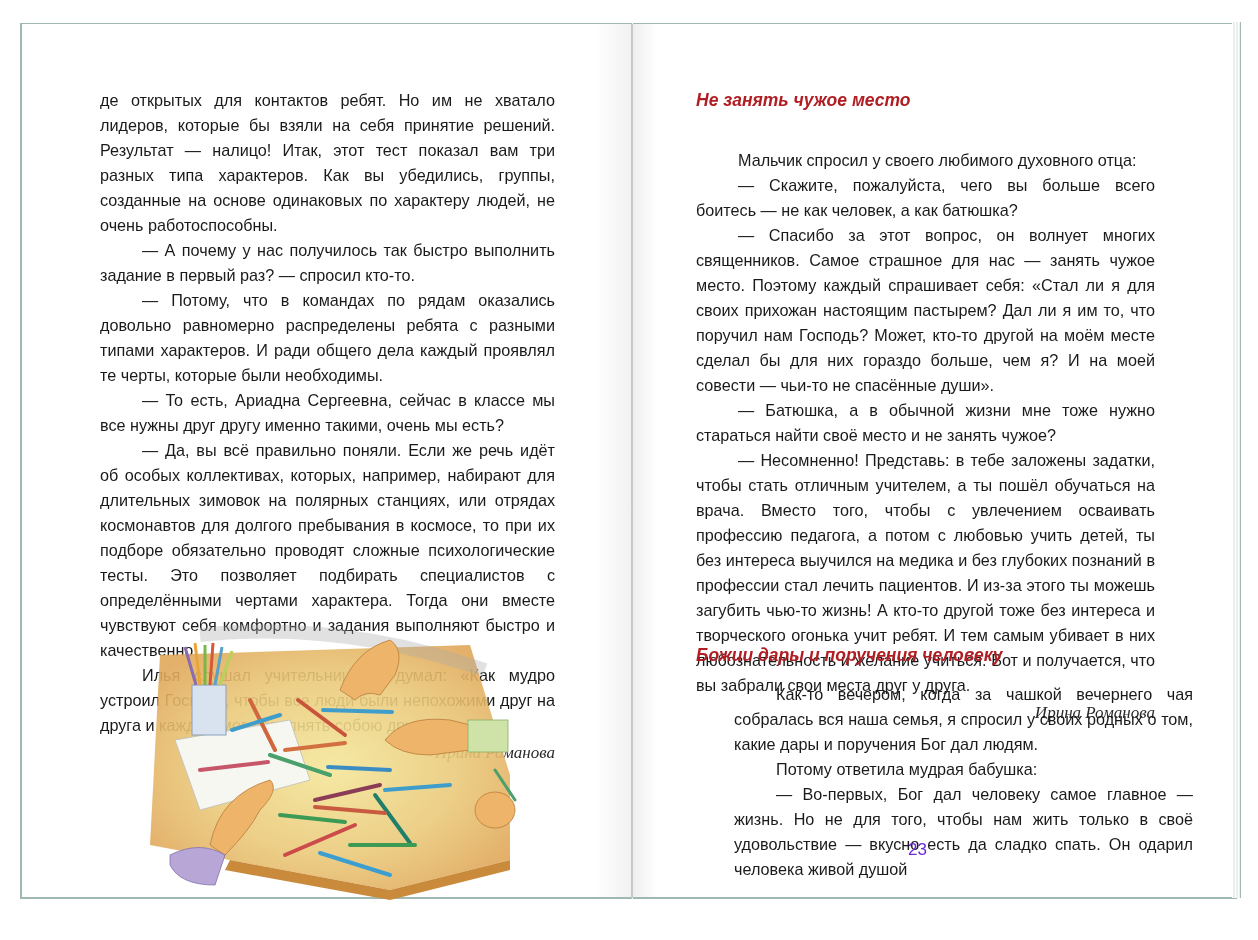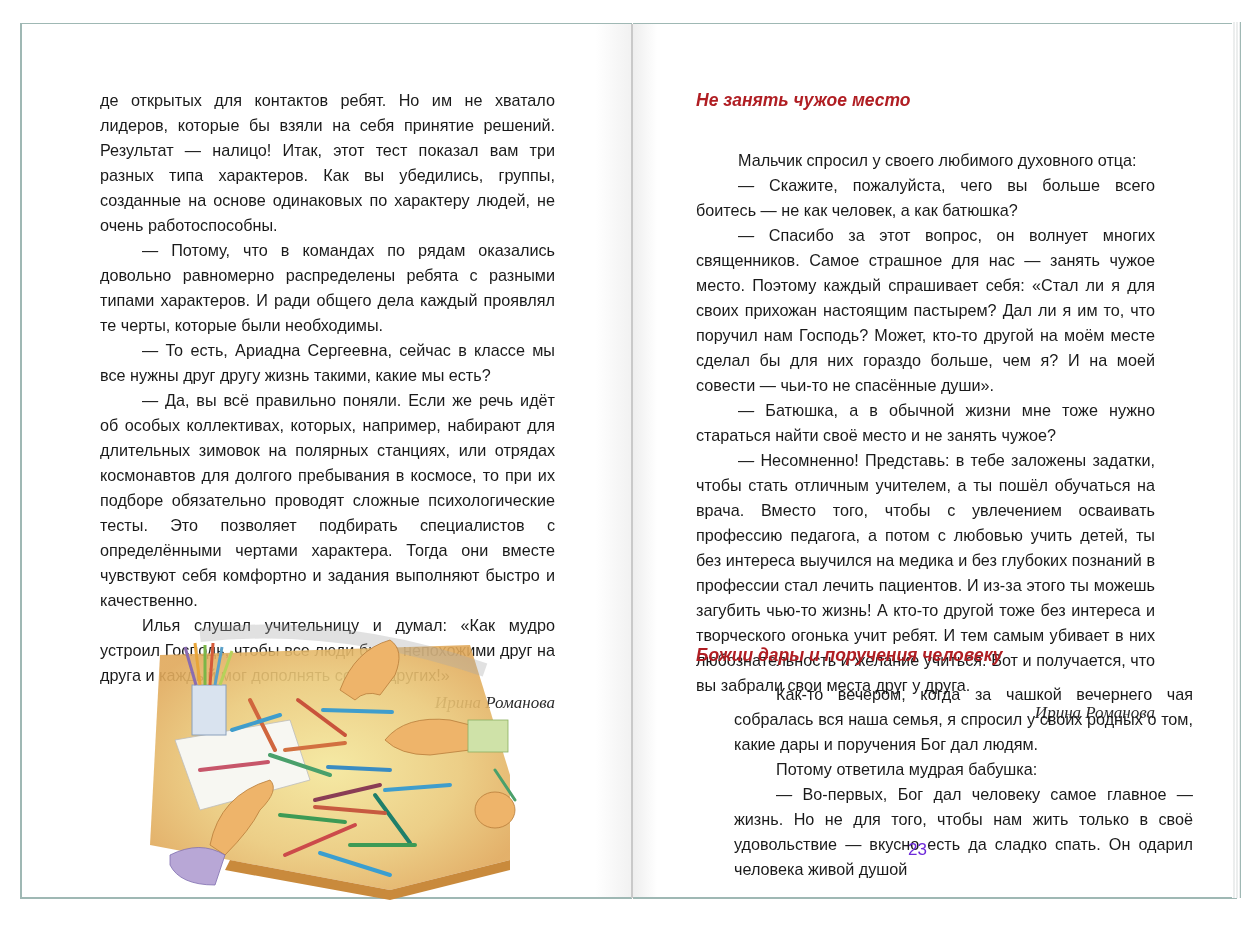--- a/index.html
+++ b/index.html
@@ -57,22 +57,23 @@
 <body>
 
 <div class="spread">
   <div class="page page-left"></div>
   <div class="page page-right"></div>
   <div class="gutter"></div>
   <div class="page-edges"></div>
 
   <div class="text-block left-text">
     <p>де открытых для контактов ребят. Но им не хватало лидеров, которые бы взяли на себя принятие решений. Результат — налицо! Итак, этот тест показал вам три разных типа характеров. Как вы убедились, группы, созданные на основе одинаковых по характеру людей, не очень работоспособны.</p>
+    <p class="indent">— А почему у нас получилось так быстро выполнить задание в первый раз? — спросил кто-то.</p>
     <p class="indent">— Потому, что в командах по рядам оказались довольно равномерно распределены ребята с разными типами характеров. И ради общего дела каждый проявлял те черты, которые были необходимы.</p>
-    <p class="indent">— То есть, Ариадна Сергеевна, сейчас в классе мы все нужны друг другу жизнь такими, какие мы есть?</p>
+    <p class="indent">— То есть, Ариадна Сергеевна, сейчас в классе мы все нужны друг другу именно такими, очень мы есть?</p>
     <p class="indent">— Да, вы всё правильно поняли. Если же речь идёт об особых коллективах, которых, например, набирают для длительных зимовок на полярных станциях, или отрядах космонавтов для долгого пребывания в космосе, то при их подборе обязательно проводят сложные психологические тесты. Это позволяет подбирать специалистов с определёнными чертами характера. Тогда они вместе чувствуют себя комфортно и задания выполняют быстро и качественно.</p>
     <p class="indent">Илья слушал учительницу и думал: «Как мудро устроил Господь, чтобы все люди были непохожими друг на друга и каждый мог дополнять собою других!»</p>
     <div class="signature">Ирина Романова</div>
   </div>
 
   <svg class="illustration" viewBox="0 0 410 285" aria-label="Рисунок: руки детей и цветные карандаши на столе">
     <defs>
       <radialGradient id="tableg" cx="50%" cy="50%" r="60%">
         <stop offset="0%" stop-color="#f4e79a"></stop>
         <stop offset="60%" stop-color="#eac97a"></stop>

